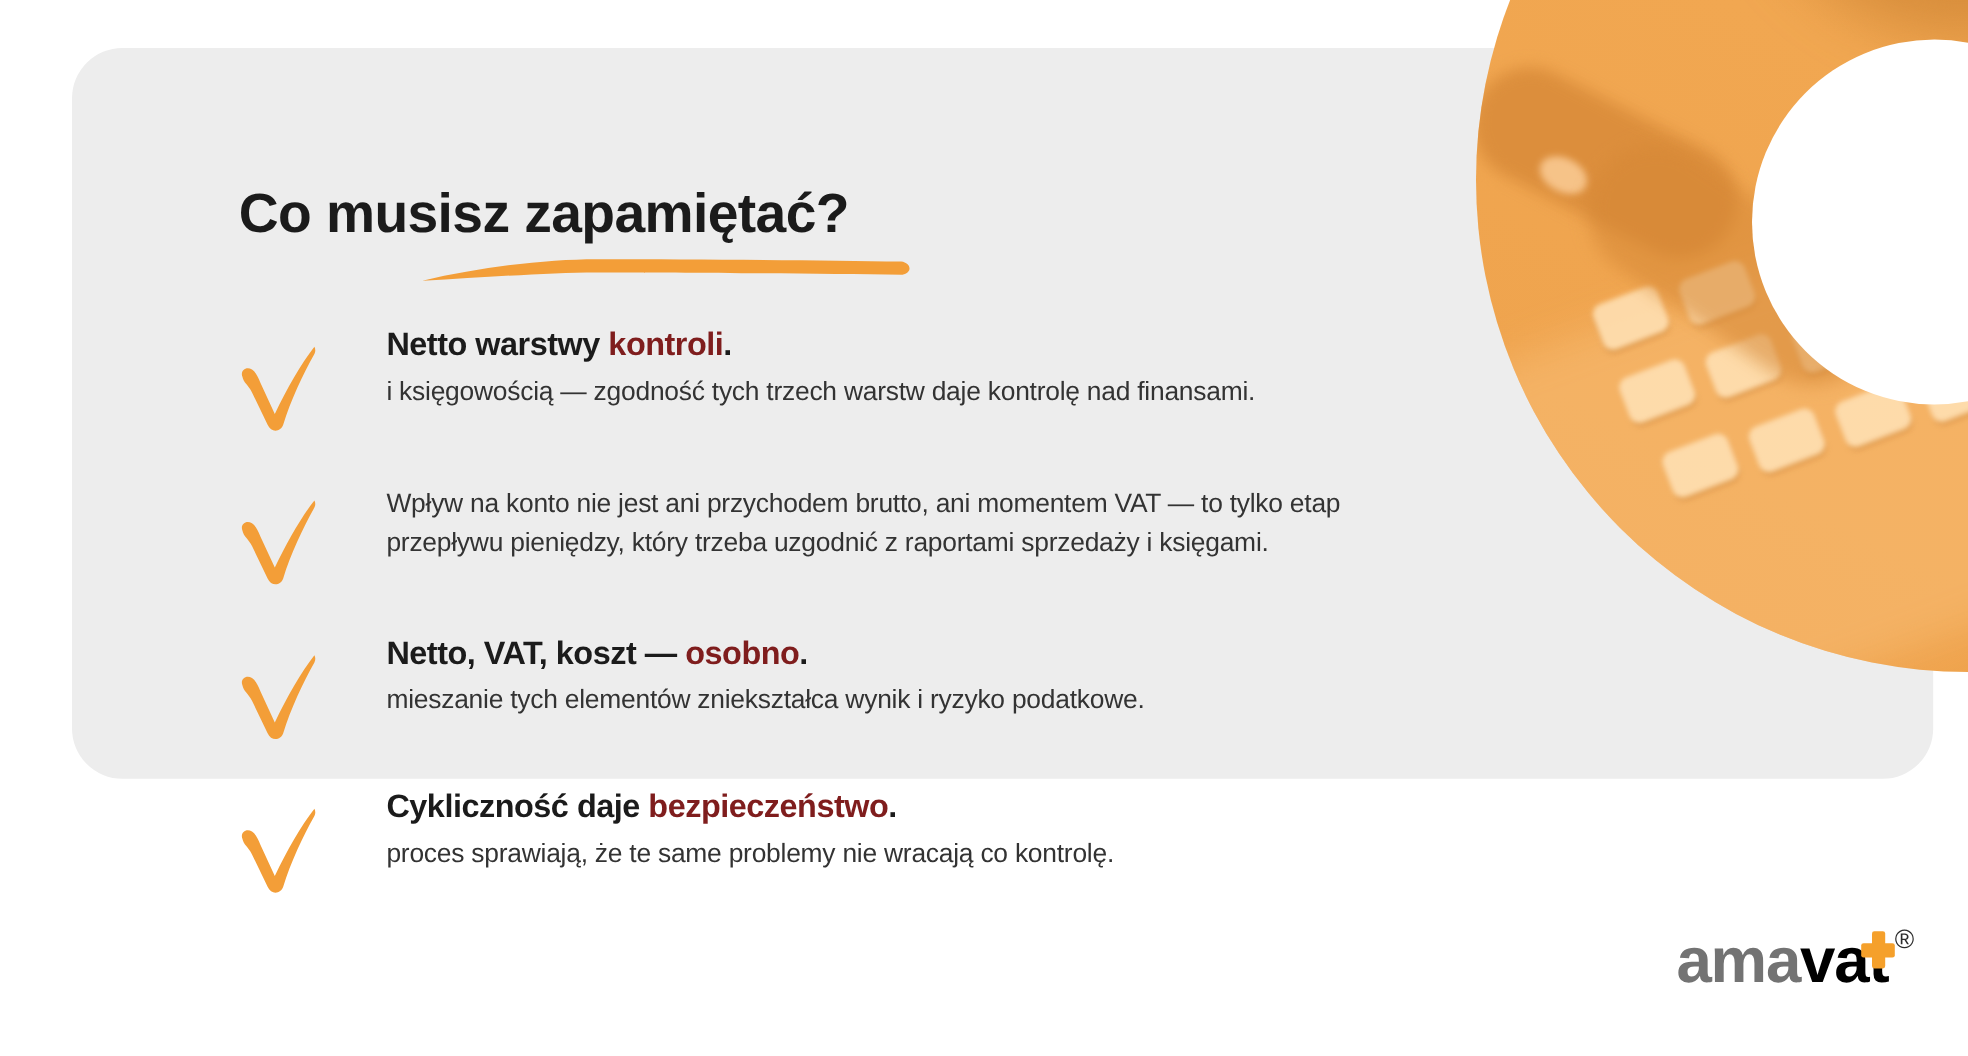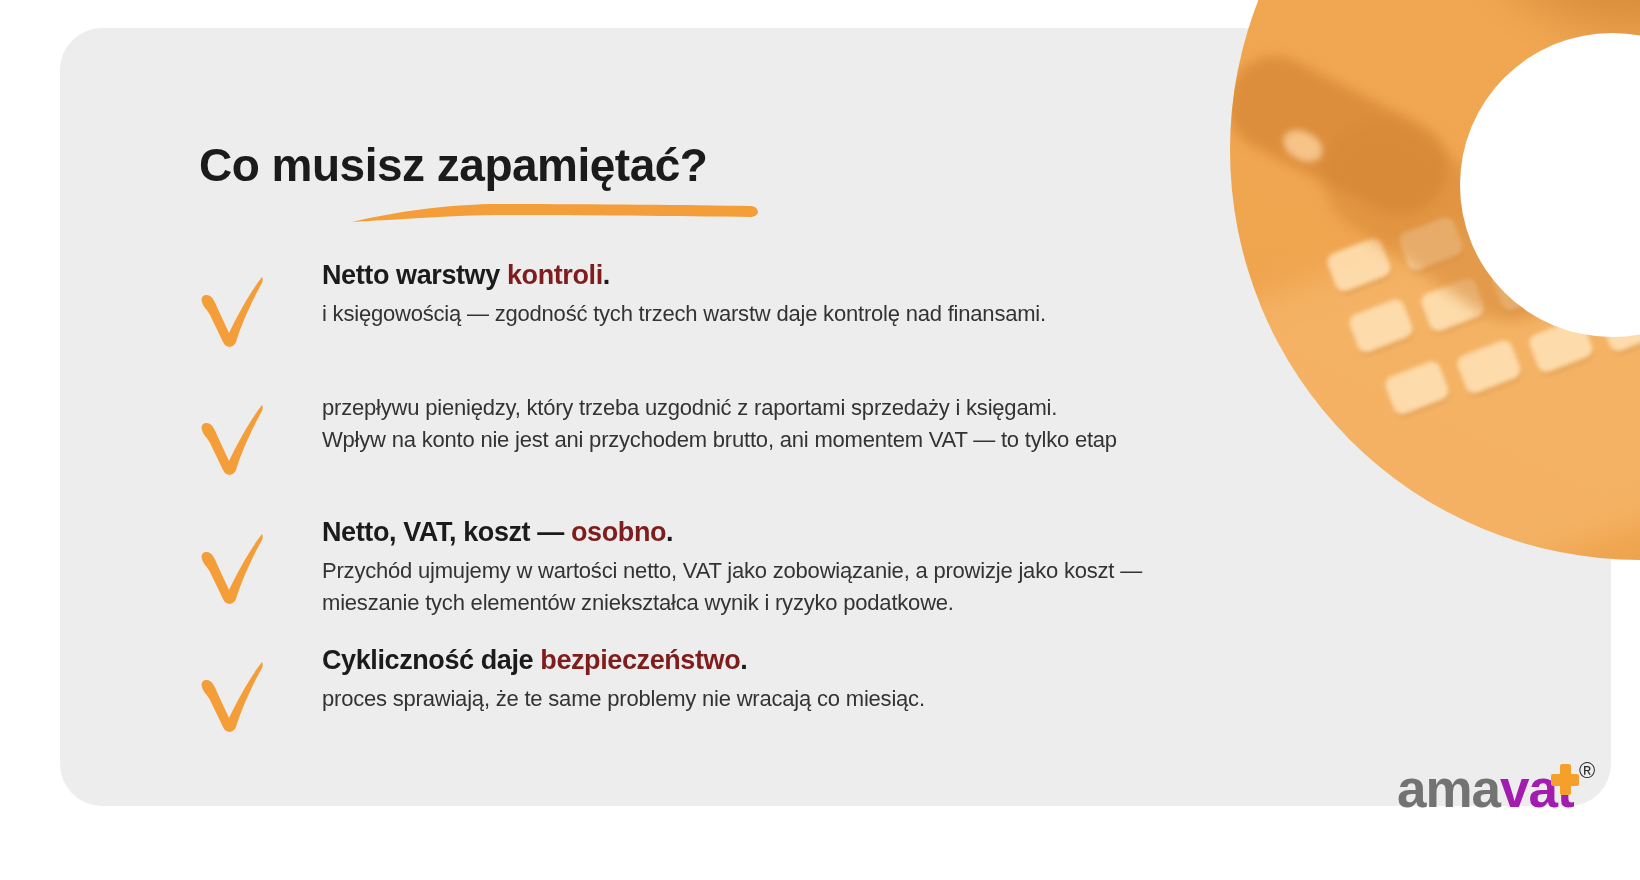--- a/index.html
+++ b/index.html
@@ -5,21 +5,21 @@
   html,body{margin:0;padding:0;}
   body{
     width:1640px;height:880px;background:#ffffff;
     font-family:"Liberation Sans", sans-serif;
     -webkit-font-smoothing:antialiased;
   }
   .page{position:relative;width:1640px;height:880px;overflow:hidden;background:#ffffff;}
 
   
   .card{
-    position:absolute;left:60px;top:28px;width:1551px;height:778px;
+    position:absolute;left:60px;top:40px;width:1551px;height:609px;
     background:#EDEDED;border-radius:42px;z-index:1;
   }
 
   
   .title{
     position:absolute;left:139px;top:108px;margin:0;
     font-size:46px;line-height:58px;font-weight:700;letter-spacing:-0.5px;
     color:#1B1B1B;
   }
   .swoosh{position:absolute;left:287px;top:167px;width:418px;height:30px;}
@@ -37,21 +37,21 @@
   .item-body{margin:6px 0 0 0;font-size:22px;line-height:32px;color:#333333;}
   .item-body .line{display:block;white-space:nowrap;letter-spacing:-0.2px;}
 
   
   .logo{
     position:absolute;left:1337px;top:734px;width:230px;height:60px;
     font-size:53px;line-height:53px;font-weight:700;letter-spacing:-1px;
     white-space:nowrap;
   }
   .l-dark{color:#737373;}
-  .l-gray{color:#a21caf;}
+  .l-gray{color:#000000;}
   .plus-v{position:absolute;left:163px;top:2px;width:11px;height:31px;background:#F5A02B;border-radius:2px;}
   .plus-h{position:absolute;left:154px;top:12px;width:28px;height:12px;background:#F5A02B;border-radius:2px;}
   .reg{position:absolute;left:182px;top:-2px;font-size:22px;line-height:22px;font-weight:400;letter-spacing:0;color:#2B2B2B;}
 
   
   .donut{
     position:absolute;left:1230px;top:-260px;width:820px;height:820px;
     border-radius:50%;overflow:hidden;z-index:2;
     background:linear-gradient(205deg,#EC9C46 0%,#F1A751 45%,#EEA24C 100%);
   }
@@ -96,47 +96,46 @@
         </p>
       </div>
     </div>
 
     <div class="item item-2">
       <svg class="check" viewBox="0 0 66 74" aria-hidden="true">
         <path fill="#F39E38" d="M4,27 C2,22 7,18 12,21 C15,23 17,27 19,32 L31,58 C41,37 53,16 64,2 C65,4 65,6 64,8 C55,24 44,47 38,67 C36,73 28,74 25,67 L12,40 C9,34 5,32 4,27 Z"></path>
       </svg>
       <div class="item-text">
         <p class="item-body">
+          <span class="line">Wpływ na konto nie jest ani przychodem brutto, ani momentem VAT — to tylko etap</span>
           <span class="line">przepływu pieniędzy, który trzeba uzgodnić z raportami sprzedaży i księgami.</span>
-          <span class="line">Wpływ na konto nie jest ani przychodem brutto, ani momentem VAT — to tylko etap</span>
         </p>
       </div>
     </div>
 
     <div class="item item-3">
       <svg class="check" viewBox="0 0 66 74" aria-hidden="true">
         <path fill="#F39E38" d="M4,27 C2,22 7,18 12,21 C15,23 17,27 19,32 L31,58 C41,37 53,16 64,2 C65,4 65,6 64,8 C55,24 44,47 38,67 C36,73 28,74 25,67 L12,40 C9,34 5,32 4,27 Z"></path>
       </svg>
       <div class="item-text">
         <h2 class="item-heading"><span>Netto, VAT, koszt — </span><span class="hl">osobno</span><span>.</span></h2>
         <p class="item-body">
-          <span class="line">Przychód ujmujemy w wartości netto, VAT jako zobowiązanie, a prowizje jako koszt —</span>
           <span class="line">mieszanie tych elementów zniekształca wynik i ryzyko podatkowe.</span>
         </p>
       </div>
     </div>
 
     <div class="item item-4">
       <svg class="check" viewBox="0 0 66 74" aria-hidden="true">
         <path fill="#F39E38" d="M4,27 C2,22 7,18 12,21 C15,23 17,27 19,32 L31,58 C41,37 53,16 64,2 C65,4 65,6 64,8 C55,24 44,47 38,67 C36,73 28,74 25,67 L12,40 C9,34 5,32 4,27 Z"></path>
       </svg>
       <div class="item-text">
         <h2 class="item-heading"><span>Cykliczność daje </span><span class="hl">bezpieczeństwo</span><span>.</span></h2>
         <p class="item-body">
-          <span class="line">proces sprawiają, że te same problemy nie wracają co miesiąc.</span>
+          <span class="line">proces sprawiają, że te same problemy nie wracają co kontrolę.</span>
         </p>
       </div>
     </div>
 
     <div class="logo">
       <span class="l-dark">ama</span><span class="l-gray">va</span><span class="l-gray">t</span>
       <span class="plus-v"></span>
       <span class="plus-h"></span>
       <span class="reg">®</span>
     </div>

